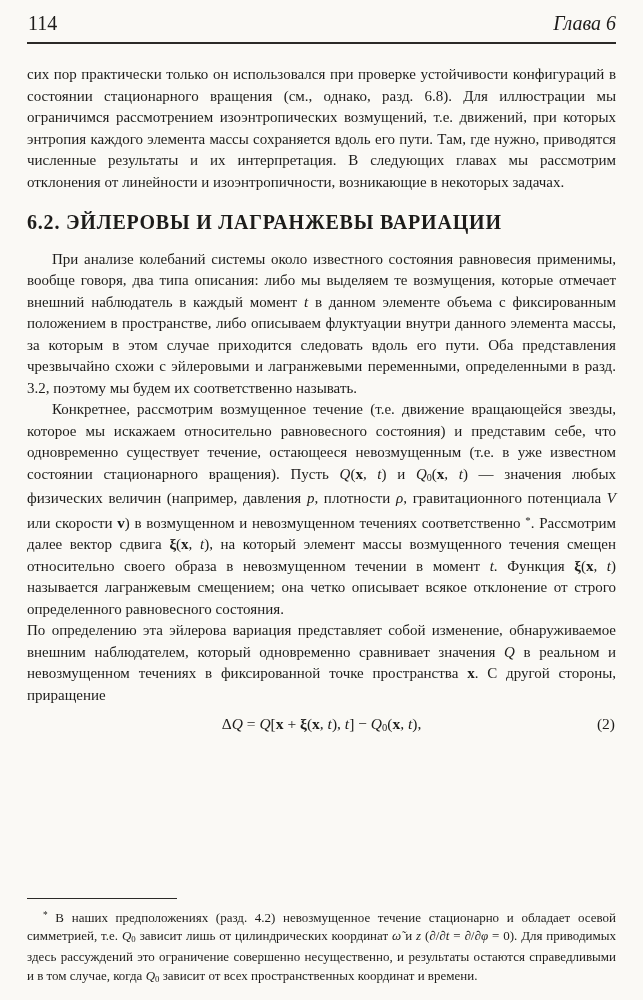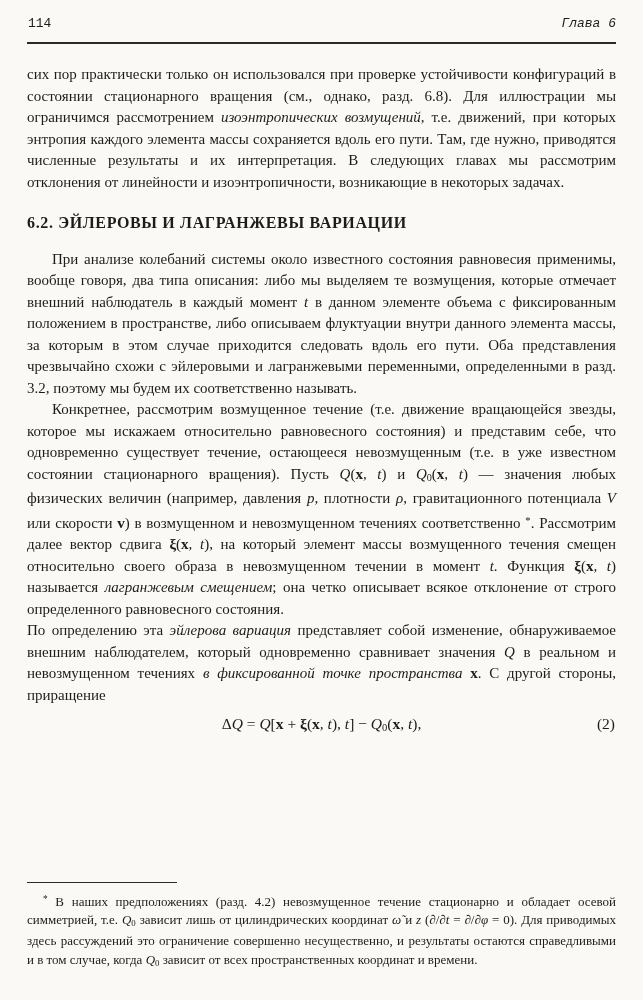--- a/index.html
+++ b/index.html
@@ -5,40 +5,40 @@
   * { margin:0; padding:0; box-sizing:border-box; }
   html, body { background:#e9e7e2; }
   .page {
     width:643px; height:1000px; margin:0 auto;
     background:#faf9f5; color:#1d1c1a;
     font-family:"Liberation Serif","DejaVu Serif",serif;
     font-size:15px; line-height:21.5px;
     padding:13px 27px 12px 27px;
     position:relative; overflow:hidden;
   }
-  .running-head { position:relative; height:22px; font-size:13px;font-family:Liberation Mono, monospace; }
+  .running-head { position:relative; height:22px; font-size:20px; }
   .page-num { position:absolute; left:1px; top:0; }
   .chapter { display:block; text-align:right; font-style:italic; }
   .head-rule { border-top:2px solid #2b2a27; margin-top:7px; }
   .body-text { margin-top:20px; text-align:justify; }
   .para { text-align:justify; }
   .indent { text-indent:25px; }
   .section-heading {
-    font-size:16px; font-weight:bold; letter-spacing:0.04em;
+    font-size:20px; font-weight:bold; letter-spacing:0.04em;
     margin:19px 0 15px 0; text-align:left;
   }
-  .seg-i { font-style:italic; }
+  .seg-i { }
   .seg-m { font-style:italic; }
   .seg-b { font-weight:700; }
   .seg-sub { font-size:0.68em; vertical-align:-0.22em; font-style:normal; }
   .seg-sup { font-size:0.72em; vertical-align:0.38em; }
   .equation { position:relative; text-align:center; margin:7px 0 8px 0; font-size:15.5px; }
   .eq-num { position:absolute; right:1px; top:0; }
   .footnote {
-    position:absolute; left:27px; right:27px; bottom:28px;
+    position:absolute; left:27px; right:27px; bottom:12px;
     font-size:13px; line-height:18.5px;
   }
   .fn-rule { width:150px; border-top:1.5px solid #2b2a27; margin-bottom:7px; }
   .fn-text { text-align:justify; text-indent:16px; }
 </style>
 </head>
 <body>
 
 <div class="page">
 

